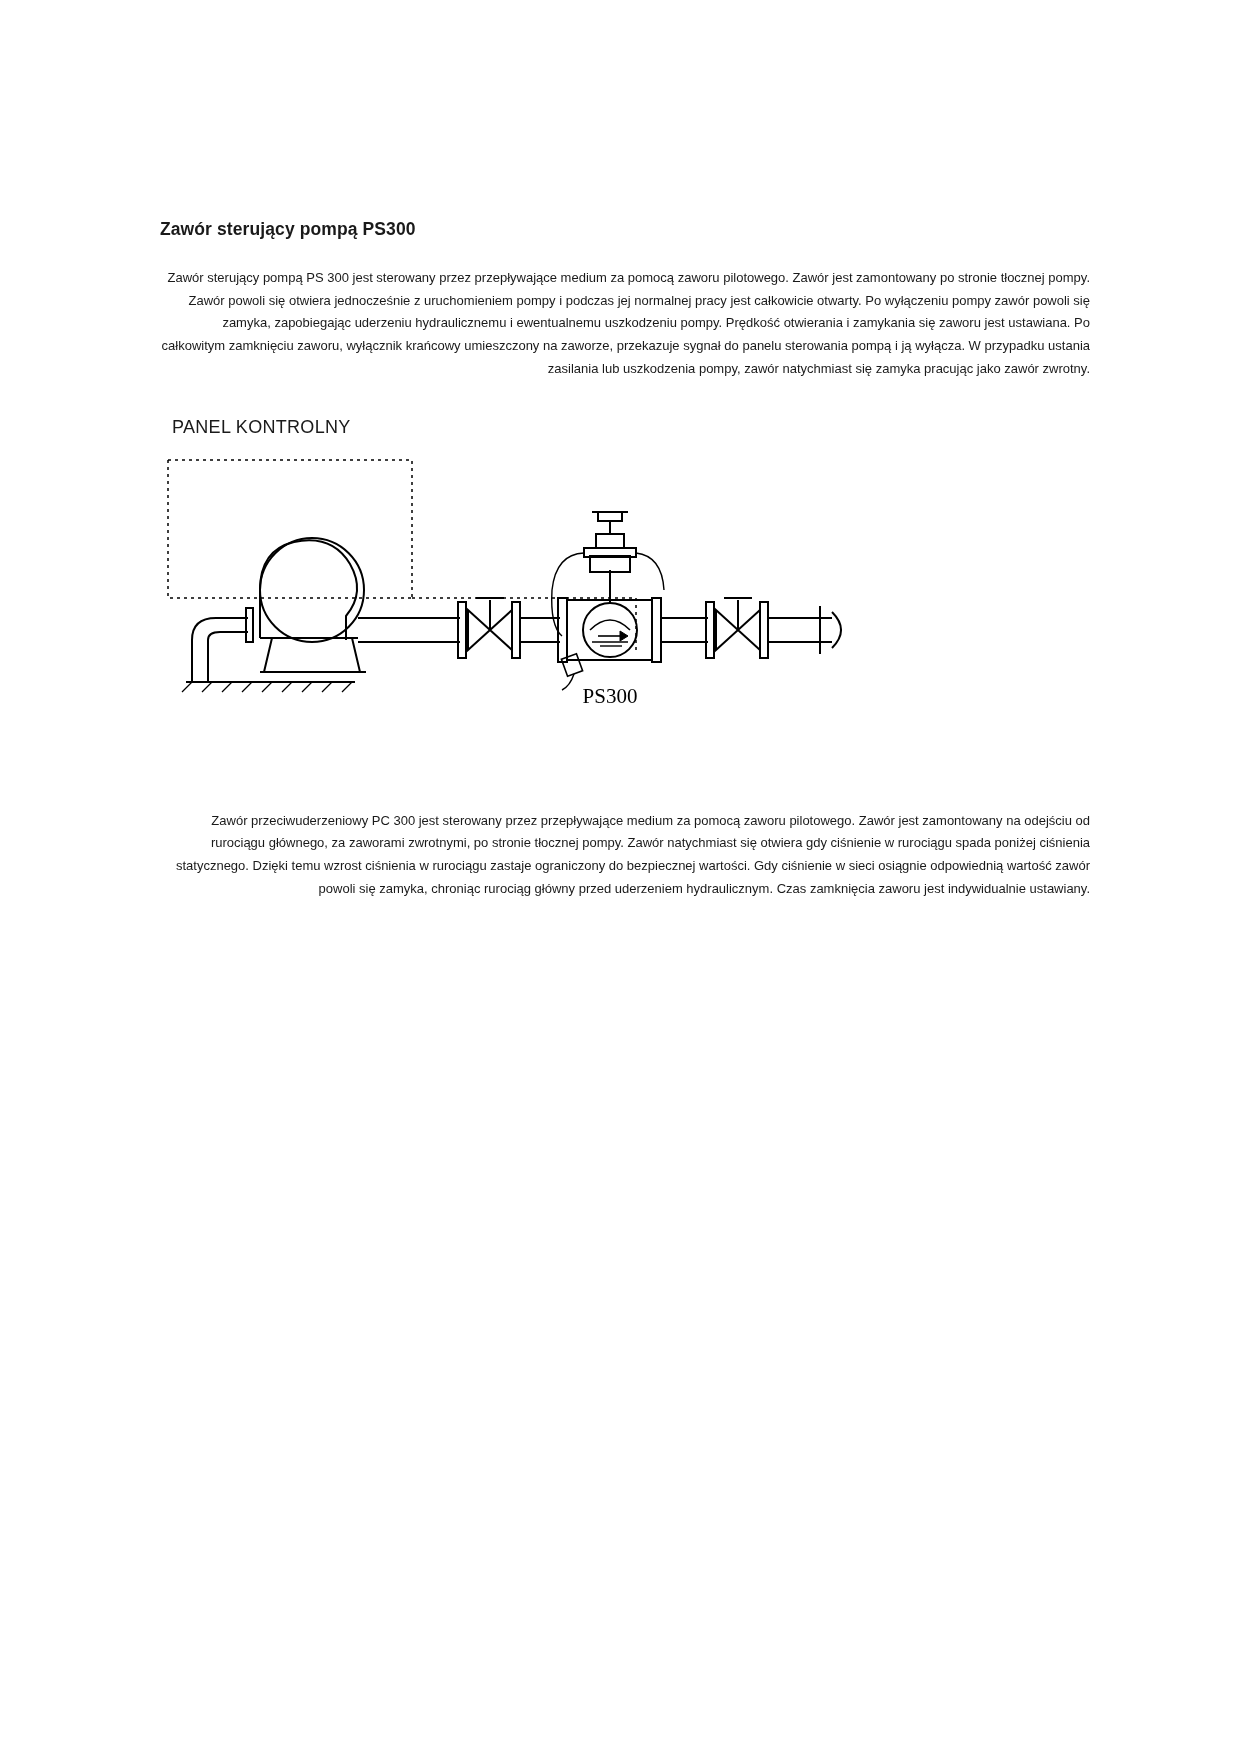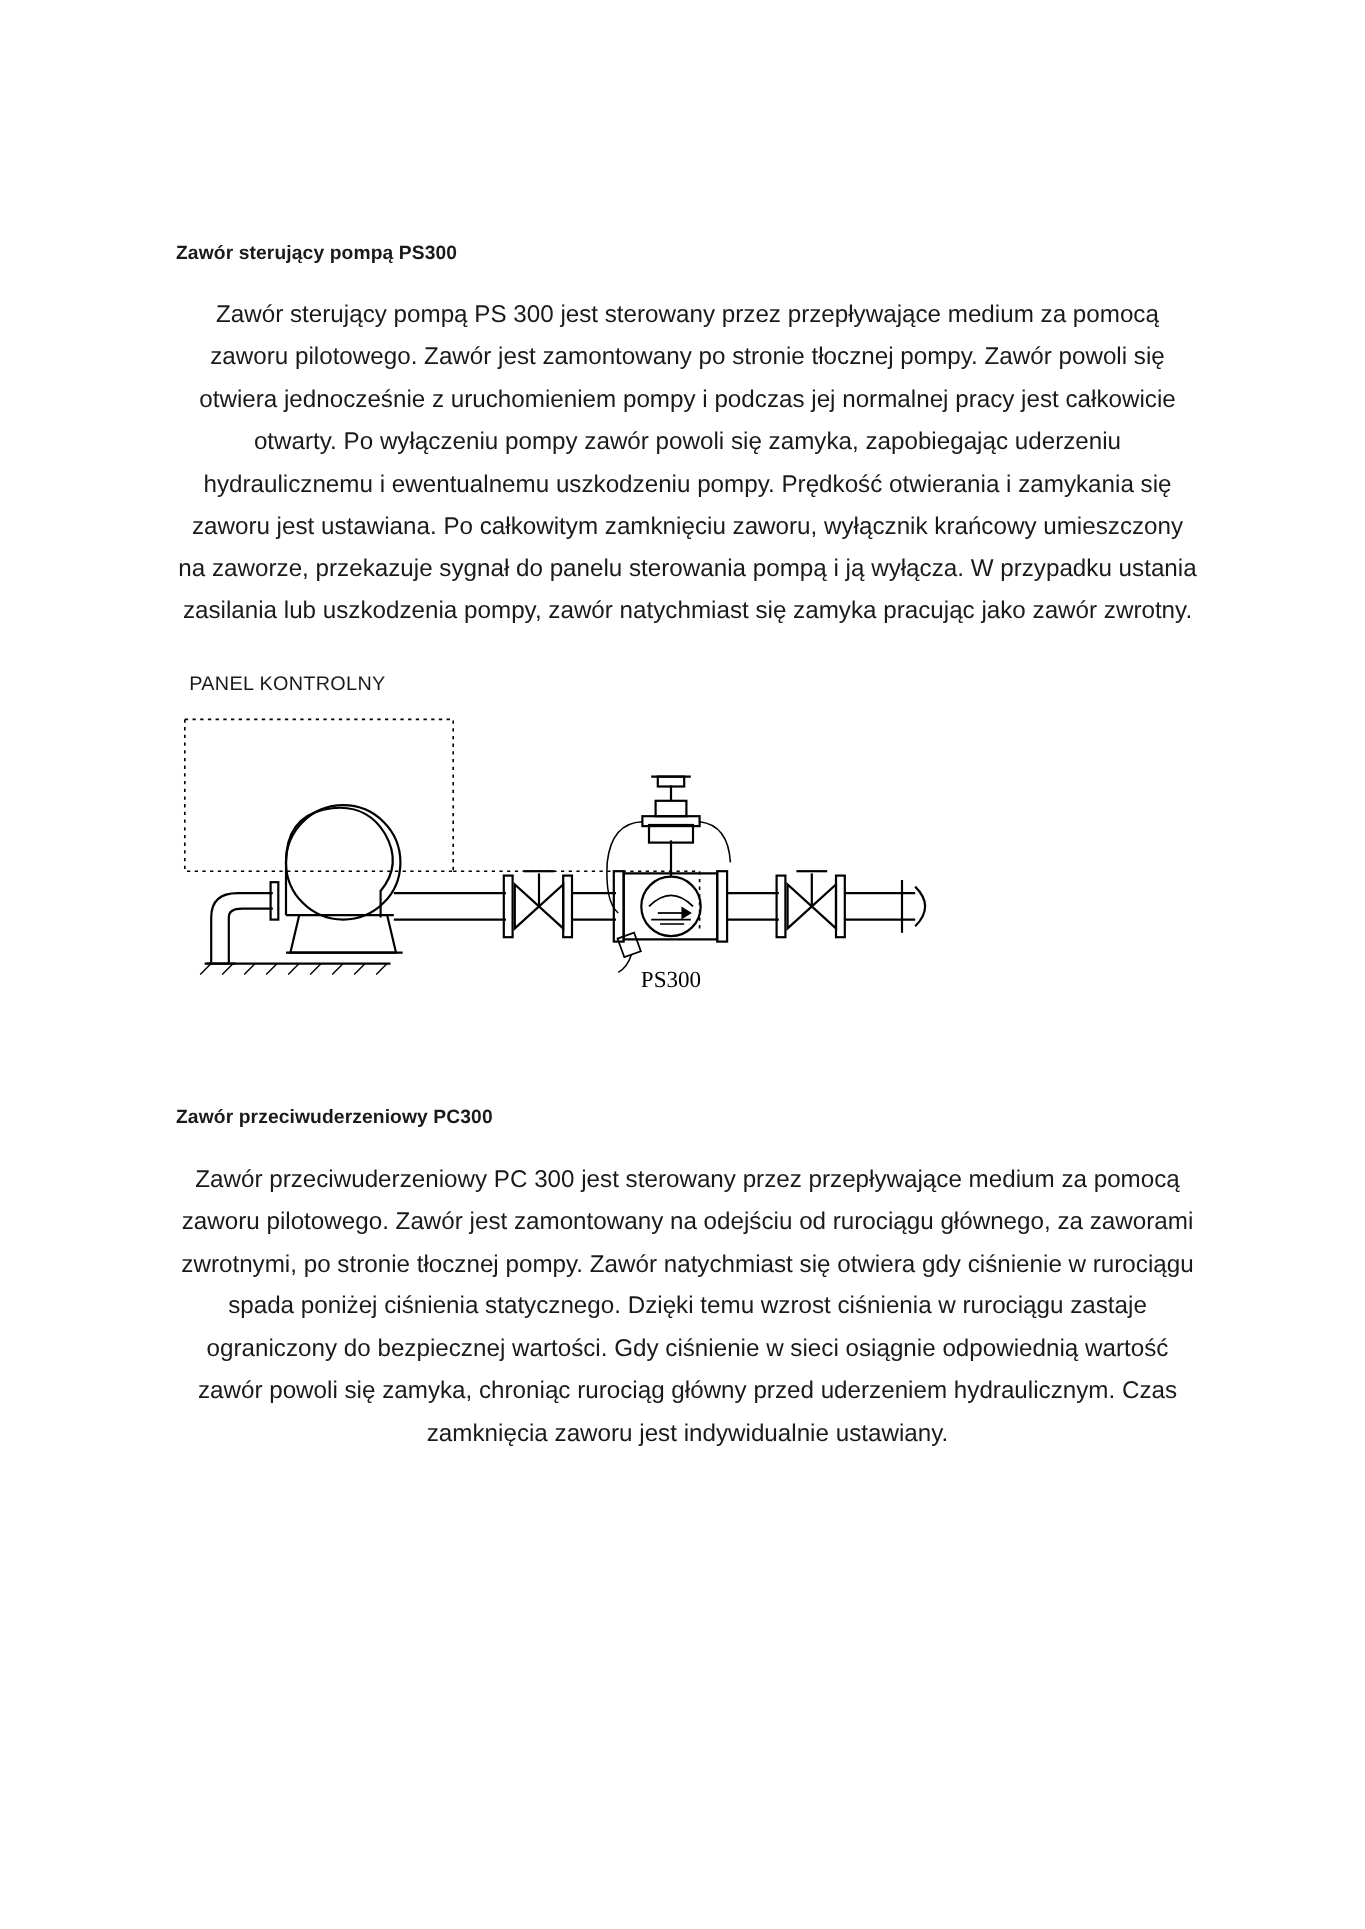--- a/index.html
+++ b/index.html
@@ -29,24 +29,24 @@
     width: 930px;
   }
   h2.section-heading {
     font-size: 17.5px;
     font-weight: bold;
     margin: 0 0 26px 0;
     letter-spacing: 0.1px;
     line-height: 1.3;
   }
   p.body-text {
-    font-size: 22px;
+    font-size: 13px;
     line-height: 1.75;
     margin: 0;
-    text-align: center;
+    text-align: right;
   }
   .panel-label {
     font-size: 18px;
     margin: 36px 0 0 12px;
     letter-spacing: 0.3px;
   }
 
   
   .figure {
     position: relative;
@@ -158,19 +158,18 @@
           <line x1="608" y1="192" x2="672" y2="192" stroke-width="2"></line>
           <path d="M672 162 Q690 180 672 198" stroke-width="2"></path>
           <line x1="660" y1="156" x2="660" y2="204" stroke-width="2"></line>
         </g>
 
         <text x="450" y="253" font-family="'Liberation Serif', serif" font-size="21" text-anchor="middle" fill="#000">PS300</text>
       </svg>
     </div>
 
     <div class="second-block">
-      <h2 class="section-heading second">Zawór przeciwuderzeniowy PC300</h2>
 
       <p class="body-text">Zawór przeciwuderzeniowy PC 300 jest sterowany przez przepływające medium za pomocą zaworu pilotowego. Zawór jest zamontowany na odejściu od rurociągu głównego, za zaworami zwrotnymi, po stronie tłocznej pompy. Zawór natychmiast się otwiera gdy ciśnienie w rurociągu spada poniżej ciśnienia statycznego. Dzięki temu wzrost ciśnienia w rurociągu zastaje ograniczony do bezpiecznej wartości. Gdy ciśnienie w sieci osiągnie odpowiednią wartość zawór powoli się zamyka, chroniąc rurociąg główny przed uderzeniem hydraulicznym. Czas zamknięcia zaworu jest indywidualnie ustawiany.</p>
     </div>
 
   </div>
 </div>
 
 </body></html>

